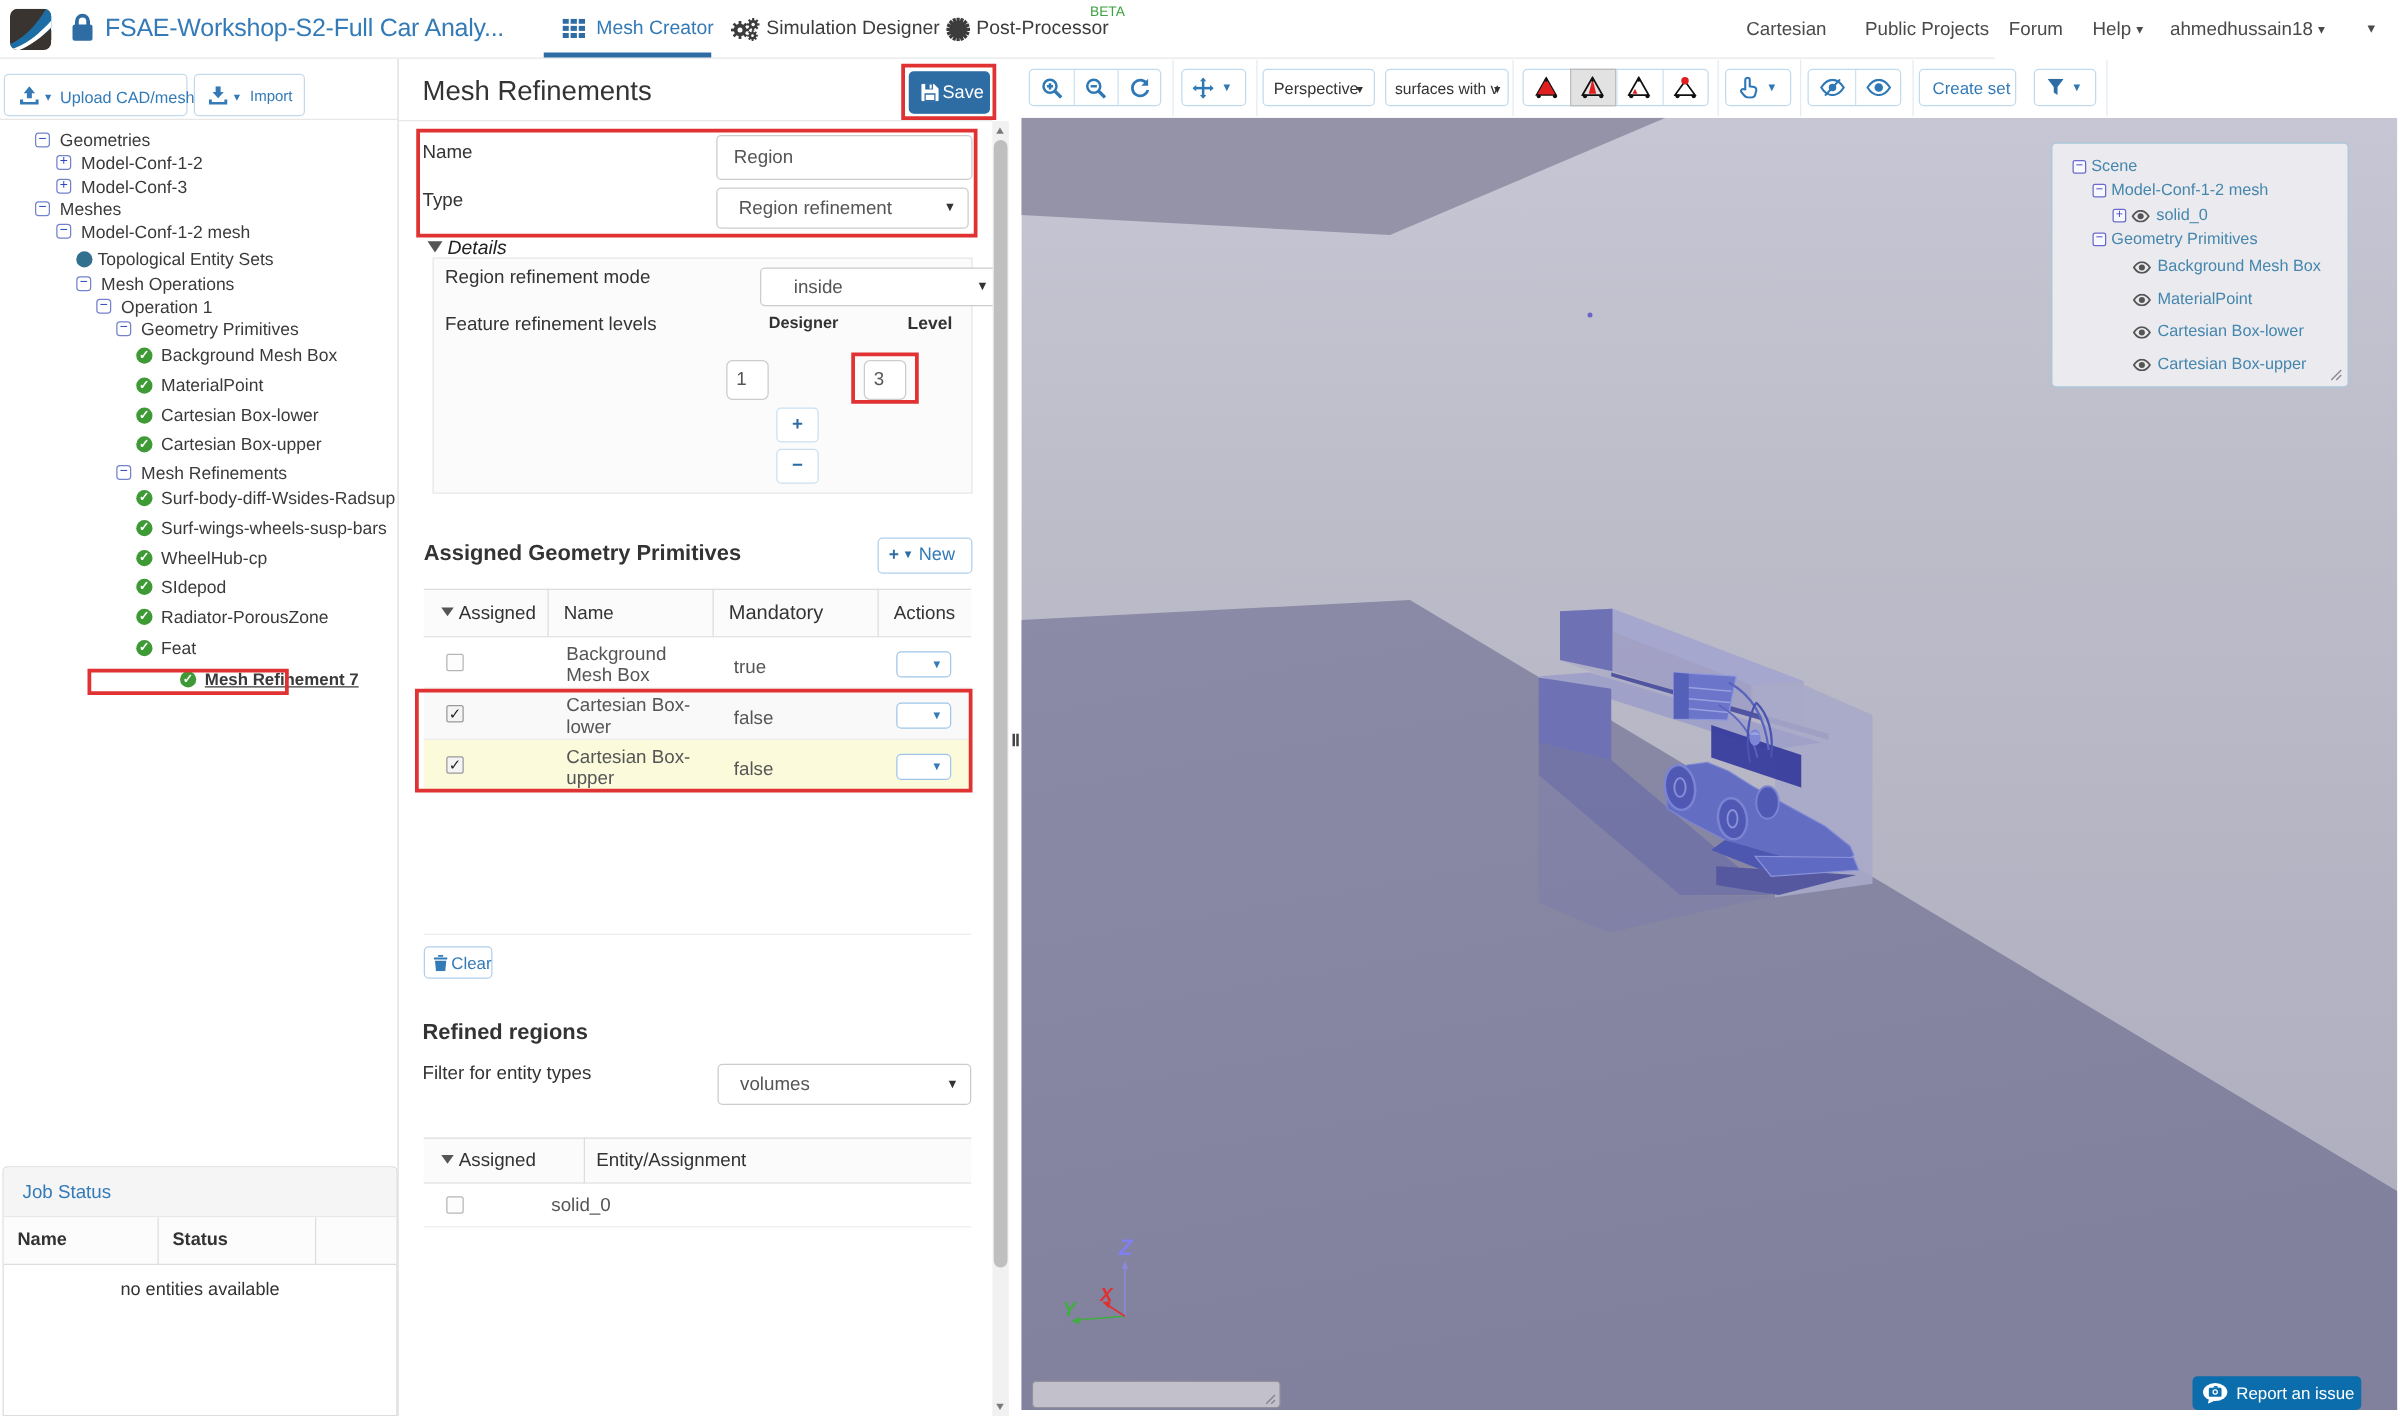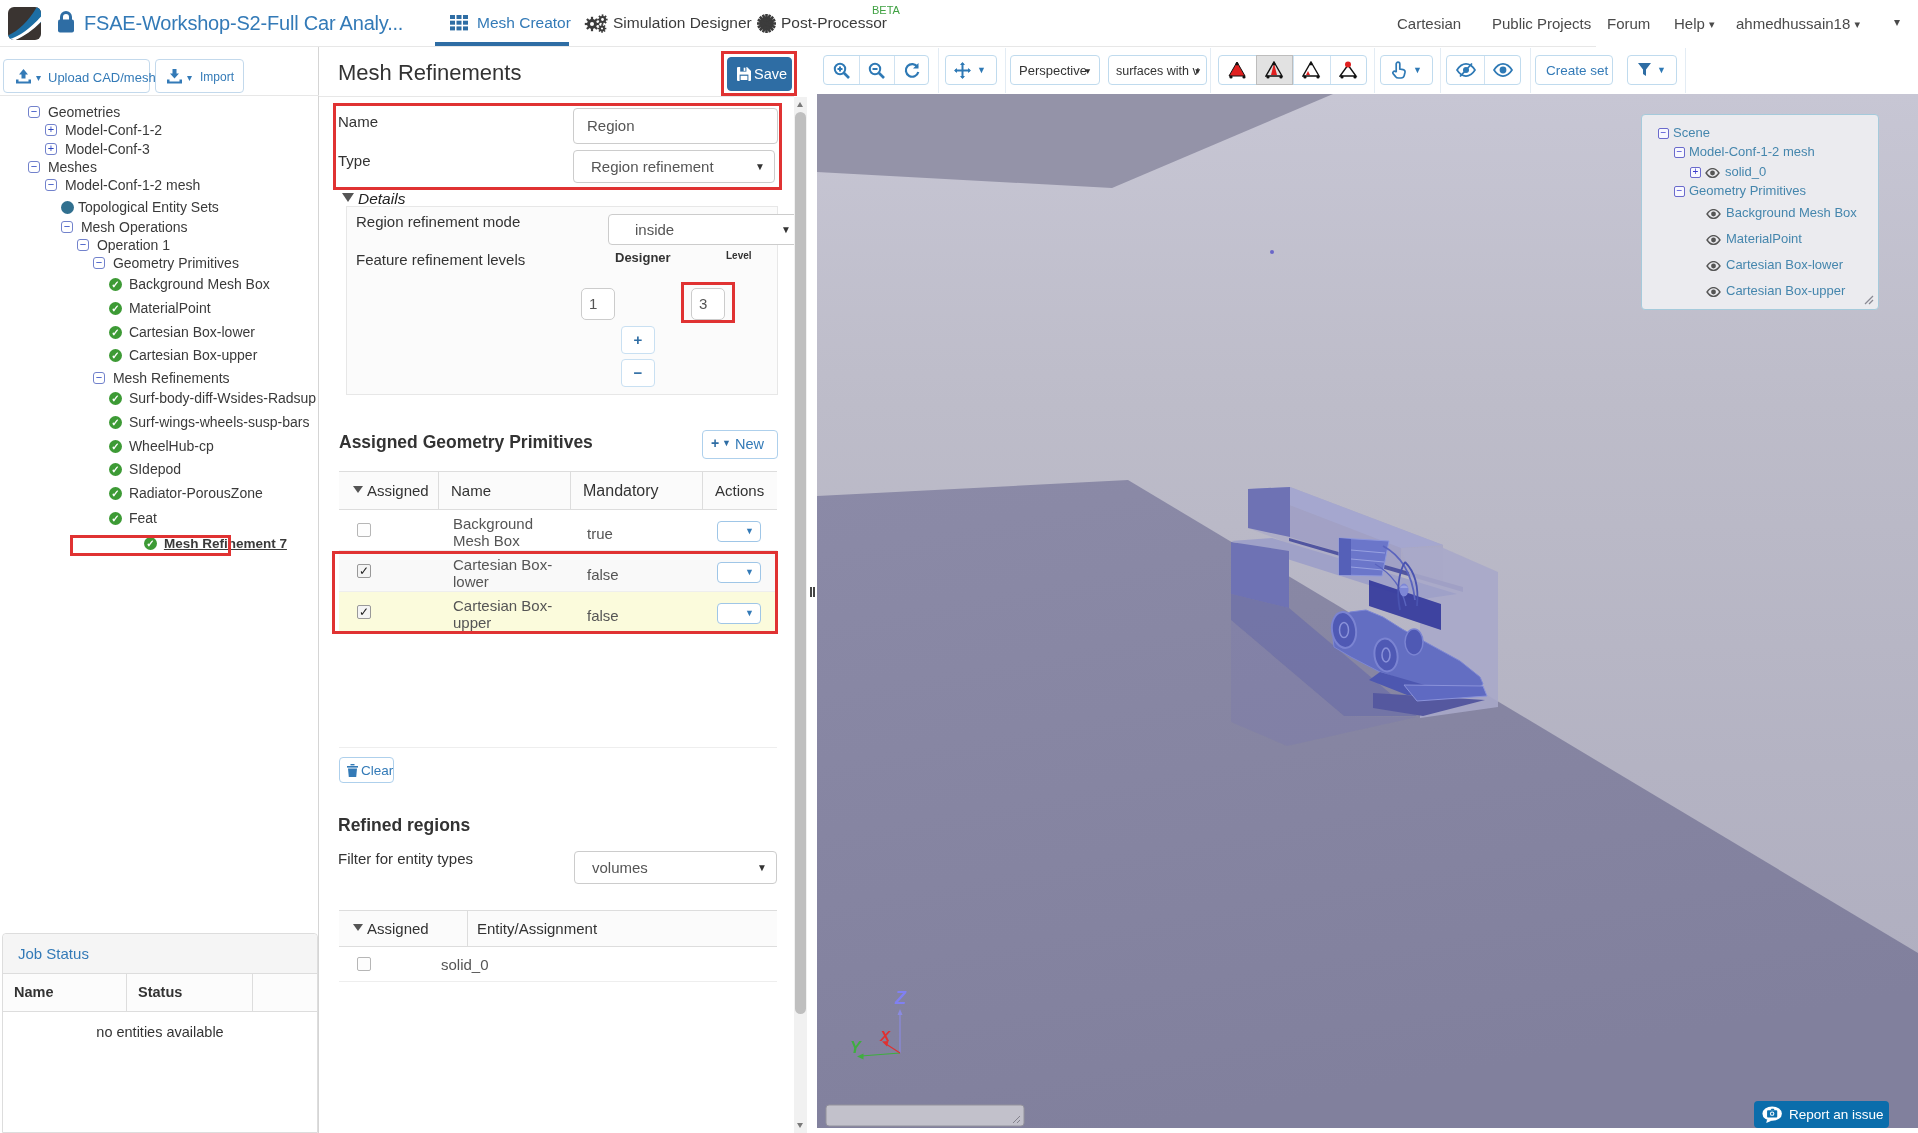--- a/index.html
+++ b/index.html
@@ -198,21 +198,21 @@
     <div class="inp" style="left:254px;top:61px;width:205px;height:36px;line-height:34px;padding-left:13px;">Region</div>
     <div class="lbl" style="left:19px;top:105px;">Type</div>
     <div class="sel" style="left:254px;top:103px;width:202px;height:33px;line-height:31px;padding-left:17px;">Region refinement<span class="car">▼</span></div>
     <div class="abs" style="left:23px;top:146px;width:0;height:0;border-left:6px solid transparent;border-right:6px solid transparent;border-top:9px solid #555;"></div>
     <div class="abs" style="left:39px;top:143px;font-size:15.5px;font-style:italic;color:#222;">Details</div>
     <div class="abs" style="left:27px;top:159px;width:432px;height:189px;background:#fbfbfb;border:1px solid #e7e7e7;"></div>
     <div class="lbl" style="left:37px;top:166px;">Region refinement mode</div>
     <div class="sel" style="left:263px;top:167px;width:193px;height:31px;line-height:29px;padding-left:26px;margin-left:26px;">inside<span class="car">▼</span></div>
     <div class="lbl" style="left:37px;top:204px;">Feature refinement levels</div>
     <div class="abs" style="left:296px;top:203px;font-size:13px;font-weight:bold;color:#333;">Designer</div>
-    <div class="abs" style="left:407px;top:203px;font-size:10px;font-weight:bold;color:#333;">Level</div>
+    <div class="abs" style="left:407px;top:203px;font-size:14px;font-weight:bold;color:#333;">Level</div>
     <div class="inp" style="left:262px;top:241px;width:34px;height:32px;line-height:30px;padding-left:7px;border-radius:5px;">1</div>
     <div class="inp" style="left:372px;top:241px;width:34px;height:32px;line-height:30px;padding-left:7px;border-radius:5px;">3</div>
     <div class="abs" style="left:302px;top:279px;width:34px;height:28px;border:1px solid #c9e0f2;border-radius:4px;background:#fff;text-align:center;line-height:26px;color:#2e6da4;font-weight:bold;font-size:15px;">+</div>
     <div class="abs" style="left:302px;top:312px;width:34px;height:28px;border:1px solid #c9e0f2;border-radius:4px;background:#fff;text-align:center;line-height:26px;color:#2e6da4;font-weight:bold;font-size:15px;">−</div>
     <div class="h2" style="left:20px;top:385px;">Assigned Geometry Primitives</div>
     <div class="abs" style="left:383px;top:383px;width:76px;height:29px;border:1px solid #aed0ec;border-radius:4px;background:#fff;">
       <span class="abs" style="left:8px;top:4px;color:#2e6da4;font-weight:bold;font-size:14px;">+</span>
       <span class="abs" style="left:19px;top:7px;color:#2e6da4;font-size:9px;">▼</span>
       <span class="abs" style="left:32px;top:5px;color:#337ab7;font-size:14.5px;">New</span>
     </div>

